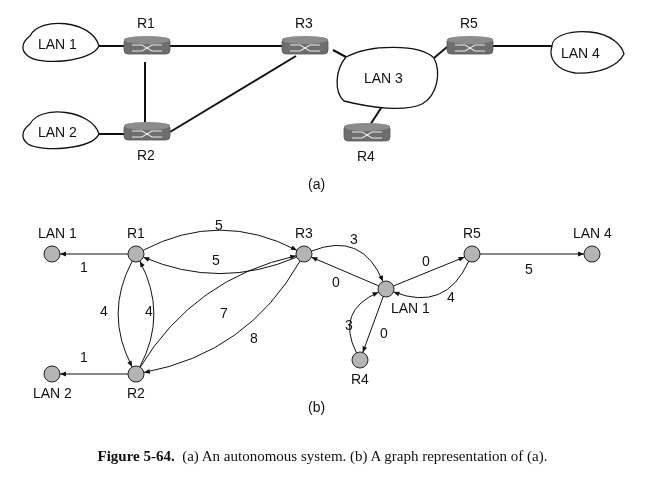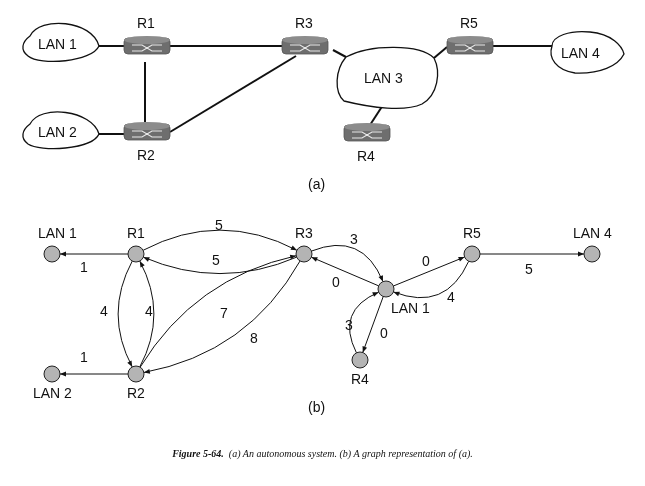--- a/index.html
+++ b/index.html
@@ -1,20 +1,20 @@
 <!DOCTYPE html>
 <html><head>
 <meta charset="utf-8">
 <style>
   html, body { margin:0; padding:0; background:#ffffff; }
   body { width:645px; height:486px; position:relative; overflow:hidden; font-family:"Liberation Sans", sans-serif; }
   svg { position:absolute; left:0; top:0; }
   .lbl { font-family:"Liberation Sans", sans-serif; font-size:14px; fill:#111; }
   .wlbl { font-family:"Liberation Sans", sans-serif; font-size:14px; fill:#111; }
-  .caption { position:absolute; left:0; width:645px; top:448px; text-align:center; font-family:"Liberation Serif", serif; font-size:10px; color:#111;font-style:italic; }
+  .caption { position:absolute; left:0; width:645px; top:448px; text-align:center; font-family:"Liberation Serif", serif; font-size:15px; color:#111; }
   .caption b { font-weight:bold; }
 </style>
 </head>
 <body>
 
 <svg width="645" height="486" viewBox="0 0 645 486">
   <defs>
     <marker id="ah" viewBox="0 0 10 10" refX="10" refY="5" markerWidth="8" markerHeight="6" orient="auto-start-reverse">
       <path d="M0,1 L10,5 L0,9 z" fill="#111"></path>
     </marker>

